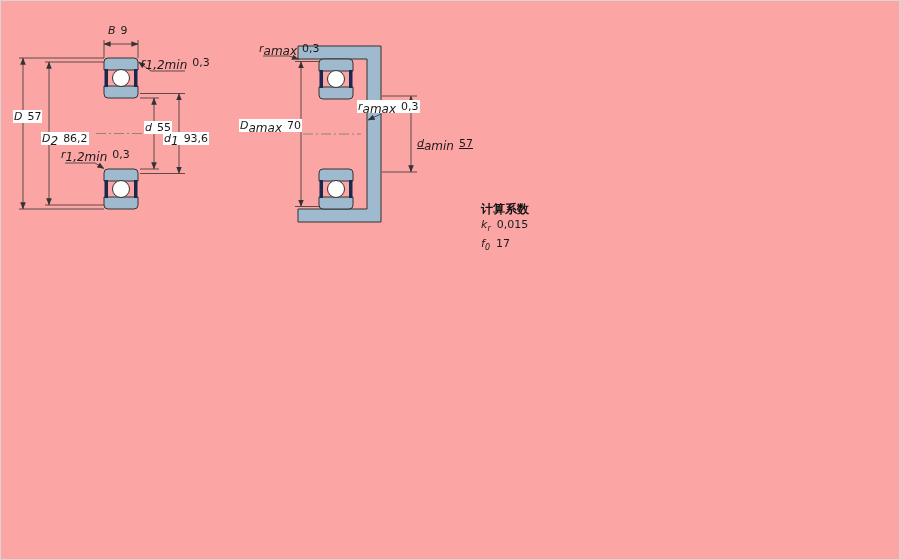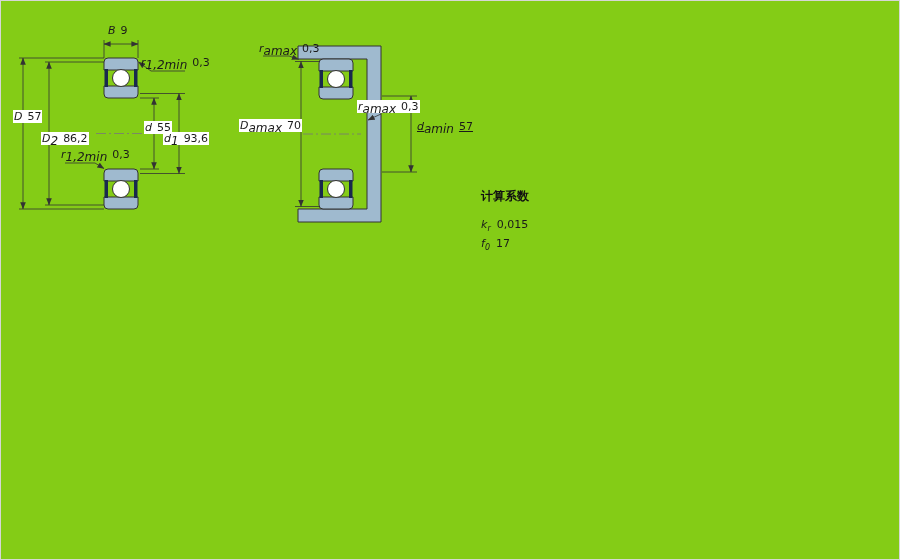--- a/index.html
+++ b/index.html
@@ -1,18 +1,18 @@
 <!DOCTYPE html>
 <html><head>
 <meta charset="utf-8">
 <style>
   html,body { margin:0; padding:0; background:#ffffff; }
   .canvas {
     position:relative; width:898px; height:558px;
-    border:1px solid #d6d6d6; background:#84cc16; overflow:hidden;
+    border:1px solid #d6d6d6; background:#fca5a5; overflow:hidden;
     font-family:"DejaVu Sans","Liberation Sans",sans-serif;
   }
   svg.drawing { position:absolute; left:0; top:0; }
 
   .lbl { position:absolute; font-size:11px; color:#1a1a1a; white-space:nowrap; line-height:13px; }
   .lbl .sym { font-style:italic; }
   .lbl sub { font-size:12px; font-style:italic; line-height:0; }
   .lbl .val { margin-left:5px; font-style:normal; }
   .bg { background:#ffffff; padding:0 1px; }
 
@@ -135,25 +135,25 @@
   </div>
 
   <div class="lbl bg" style="left:238px; top:118px;">
     <span class="sym">D</span><sub>amax</sub><span class="val">70</span>
   </div>
 
   <div class="lbl bg" style="left:356px; top:99px;">
     <span class="sym">r</span><sub>amax</sub><span class="val">0,3</span>
   </div>
 
-  <div class="lbl" style="left:416px; top:119px;text-decoration:underline;">
+  <div class="lbl" style="left:416px; top:136px;text-decoration:underline;">
     <span class="sym">d</span><sub>amin</sub><span class="val">57</span>
   </div>
 
-  <div class="calc-title" style="left:480px; top:187px;">计算系数</div>
+  <div class="calc-title" style="left:480px; top:200px;">计算系数</div>
 
   <div class="calc-row" style="left:480px; top:217px;">
     <span class="sym">k</span><sub>r</sub><span class="val">0,015</span>
   </div>
 
   <div class="calc-row" style="left:480px; top:236px;">
     <span class="sym">f</span><sub>0</sub><span class="val">17</span>
   </div>
 
 </div>

